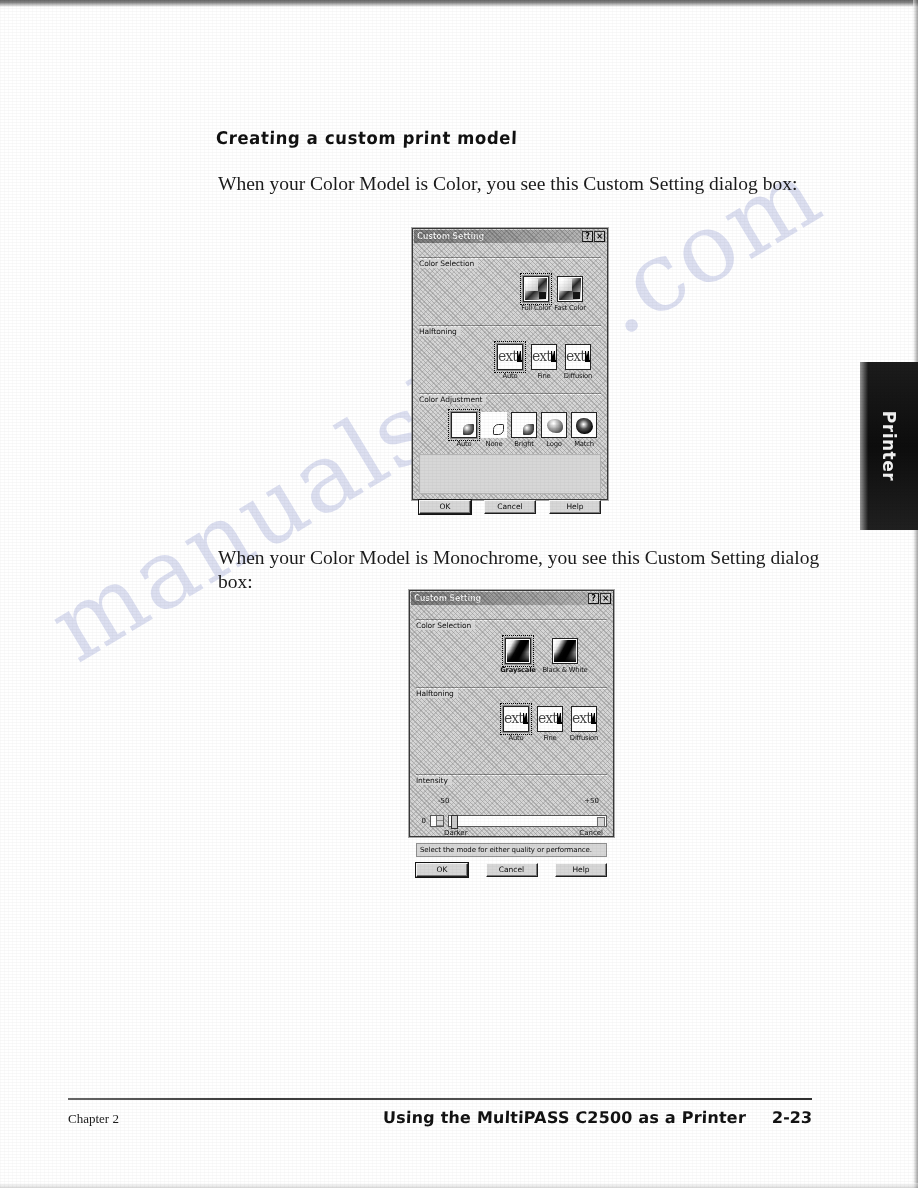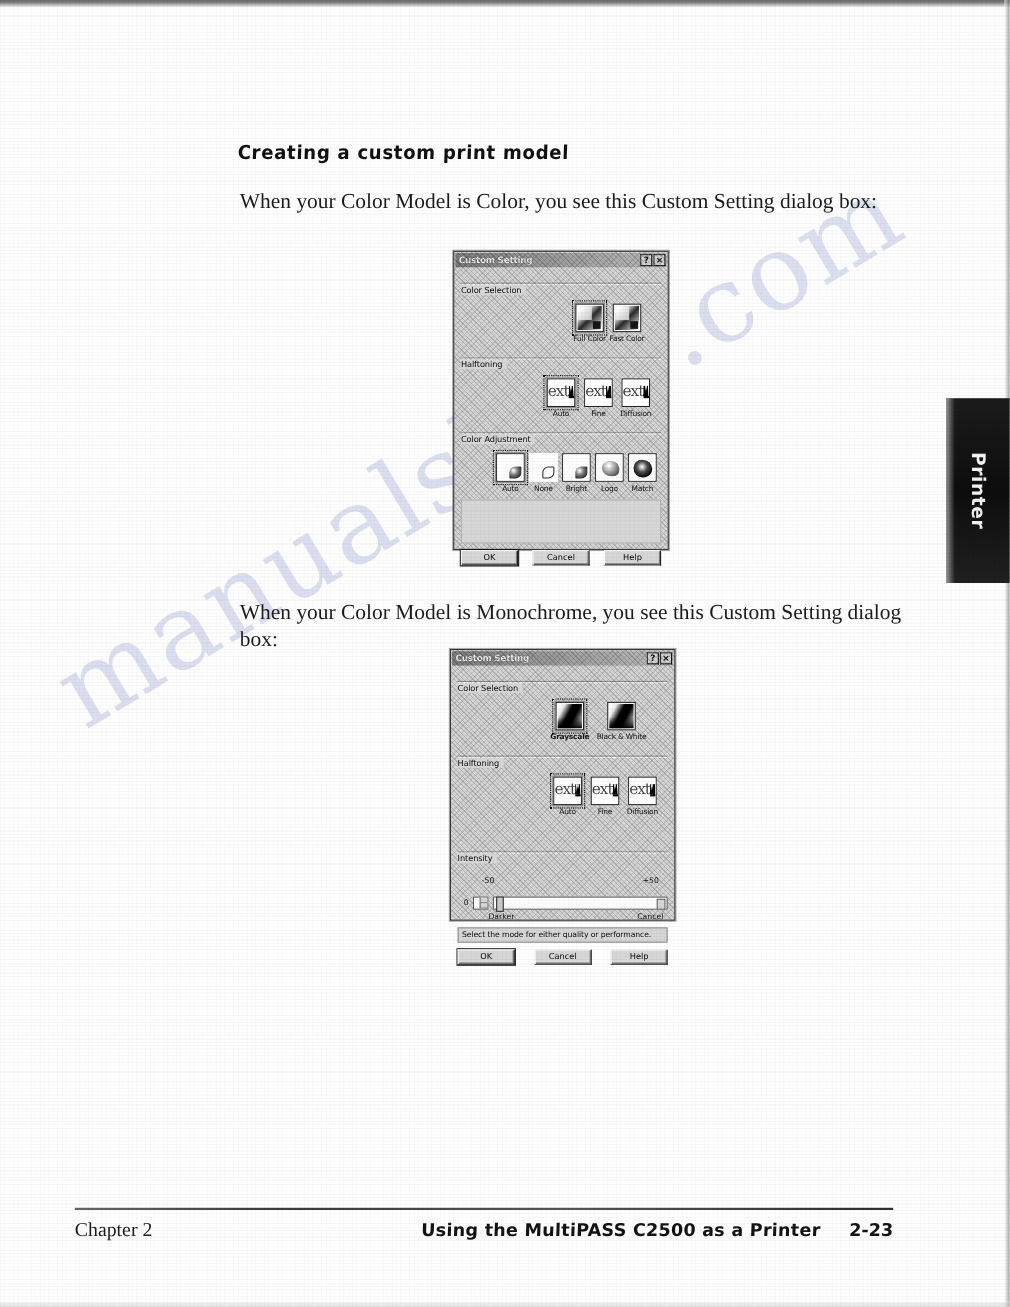--- a/index.html
+++ b/index.html
@@ -119,21 +119,21 @@
   }
   #footer {
     position: absolute;
     left: 68px; top: 1108px; width: 744px;
     z-index: 5;
     font-family: "DejaVu Sans", sans-serif;
     display: flex; align-items: baseline;
   }
   #footer-chapter {
     font-family: "Liberation Serif", serif;
-    font-size: 18px;
+    font-size: 13px;
     color: #1c1c1c;
   }
   #footer-right {
     margin-left: auto;
     display: flex; align-items: baseline; gap: 26px;
   }
   #footer-title {
     font-family: "DejaVu Sans", sans-serif;
     font-weight: bold;
     font-size: 16px;

